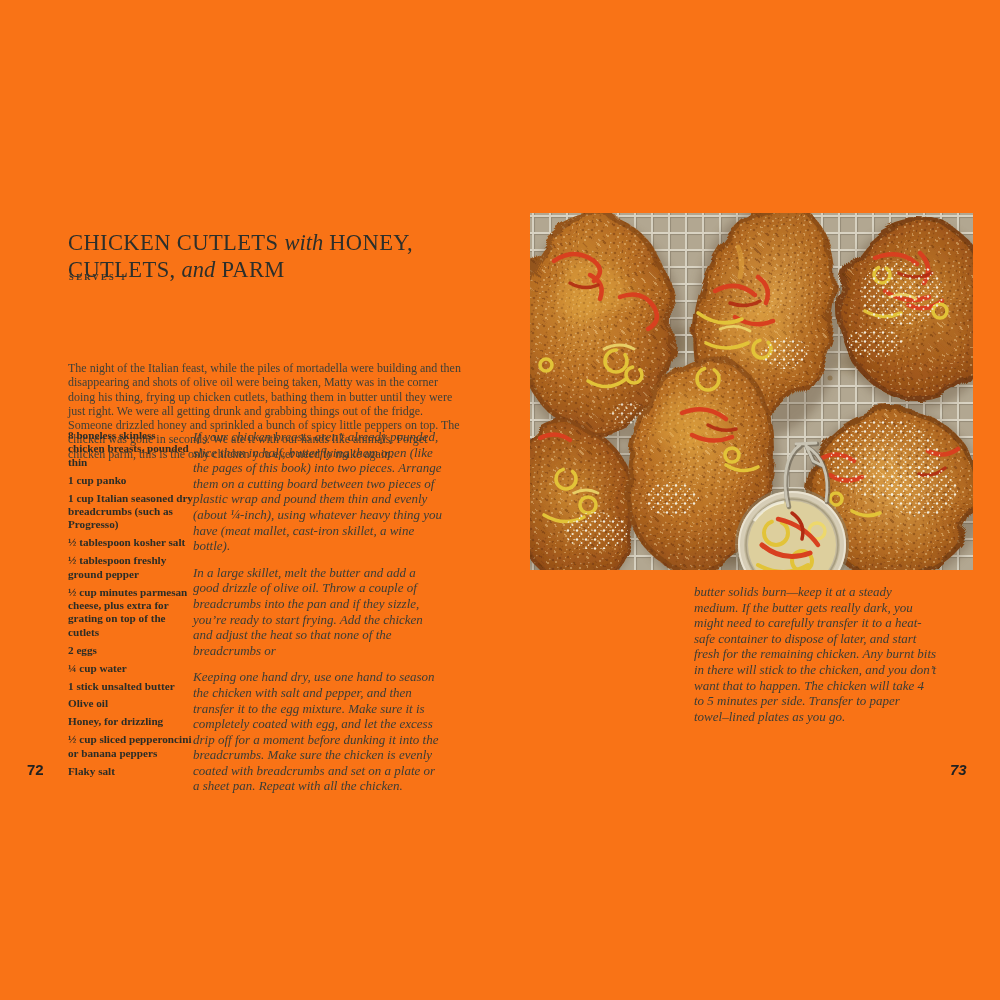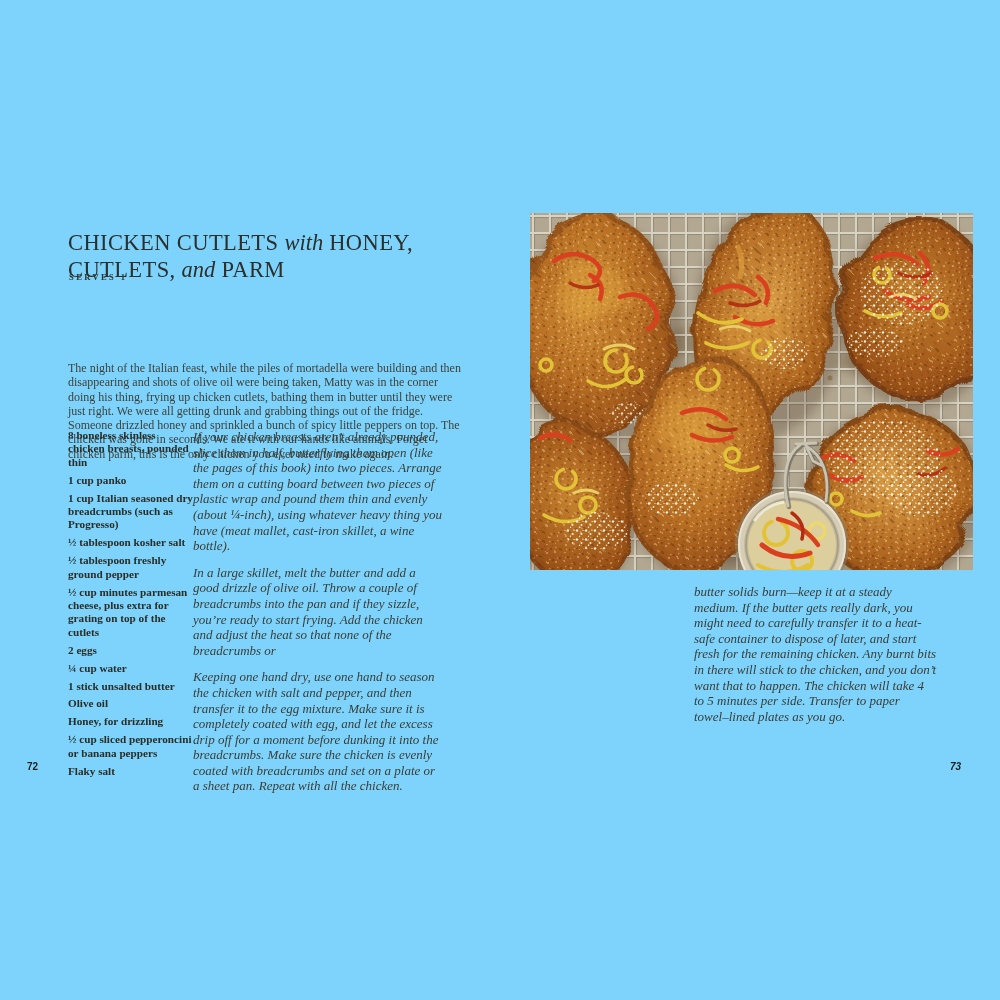--- a/index.html
+++ b/index.html
@@ -1,36 +1,36 @@
 <!DOCTYPE html>
 <html style="--crust-gold: #d4953a; --crust-mid: #b86f24; --crust-edge: #8f4a16; --pepper-red: #d8401f; --pepper-red-dark: #b12c12; --pepper-yellow: #e2c338; --pepper-yellow-light: #edd86c; --parmesan-white: #f4eedd; --rack-wire: #d9d3c3; --rack-wire-shadow: #847a66; --backdrop-tan: #b2a791; --shadow-brown: #55412a; --honey-amber: #dfa23c; --brine: #ddcf9d;"><head>
 <meta charset="utf-8">
 <style>
   html,body{margin:0;padding:0;background:#ffffff;}
-  .spread{position:relative;width:1000px;height:1000px;background:#7dd3fc;overflow:hidden;
+  .spread{position:relative;width:1000px;height:1000px;background:#f97316;overflow:hidden;
           font-family:"Liberation Serif", serif;}
   .abs{position:absolute;}
 
   .title{left:68px;top:214px;width:420px;font-size:22.5px;line-height:27px;
          color:#2c2f2b;letter-spacing:0.4px;font-weight:400;}
   .title .it{font-style:italic;letter-spacing:0;}
   .serves{left:69px;top:272px;font-size:8.5px;font-weight:bold;letter-spacing:2.4px;color:#33352f;}
 
   .intro{left:68px;top:315px;width:396px;font-size:12px;
          line-height:14.3px;color:#3e4039;margin-top:46px;}
 
   .ingredients{left:68px;top:429px;width:127px;color:#2b2d27;}
   .ingredients p{margin:0 0 4.5px 0;font-size:11.2px;line-height:13.4px;font-weight:bold;}
 
   .method{color:#3b3d36;font-size:13px;line-height:15.6px;font-style:italic;}
   .method p{margin:0 0 11px 0;}
   .method-left{left:193px;top:429px;width:251px;}
   .method-right{left:694px;top:584px;width:243px;}
 
-  .pagenum{font-family:"Liberation Sans", sans-serif;font-size:10px;font-weight:bold;color:#222;}
+  .pagenum{font-family:"Liberation Sans", sans-serif;font-size:15px;font-weight:bold;color:#222;}
   .pn-left{left:27px;top:761px;}
   .pn-right{left:950px;top:761px;font-style:italic;}
 
   .photo{left:530px;top:213px;width:443px;height:357px;overflow:hidden;}
   .photo svg{display:block;}
 </style>
 </head>
 <body>
 
 <div class="spread">

